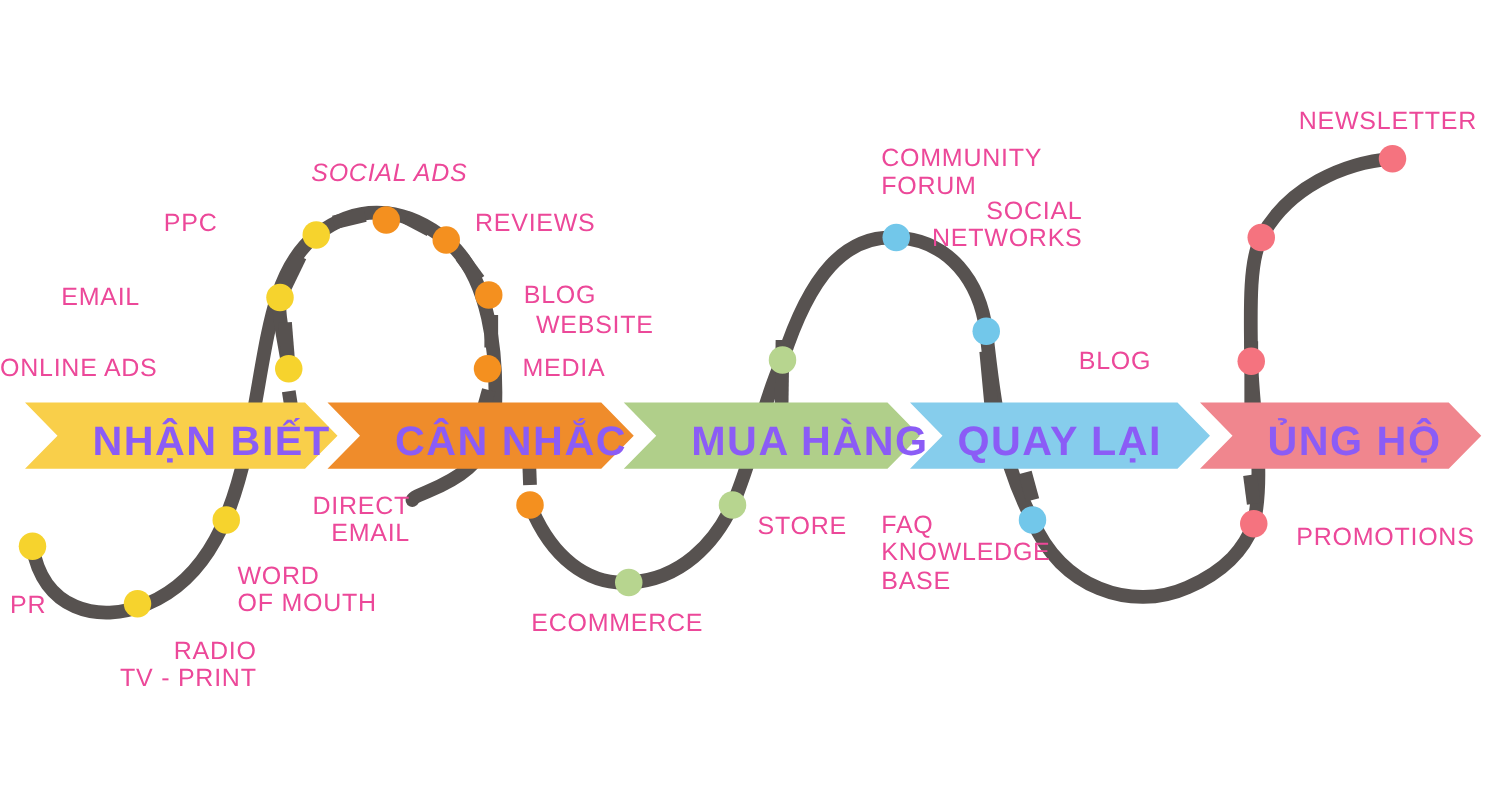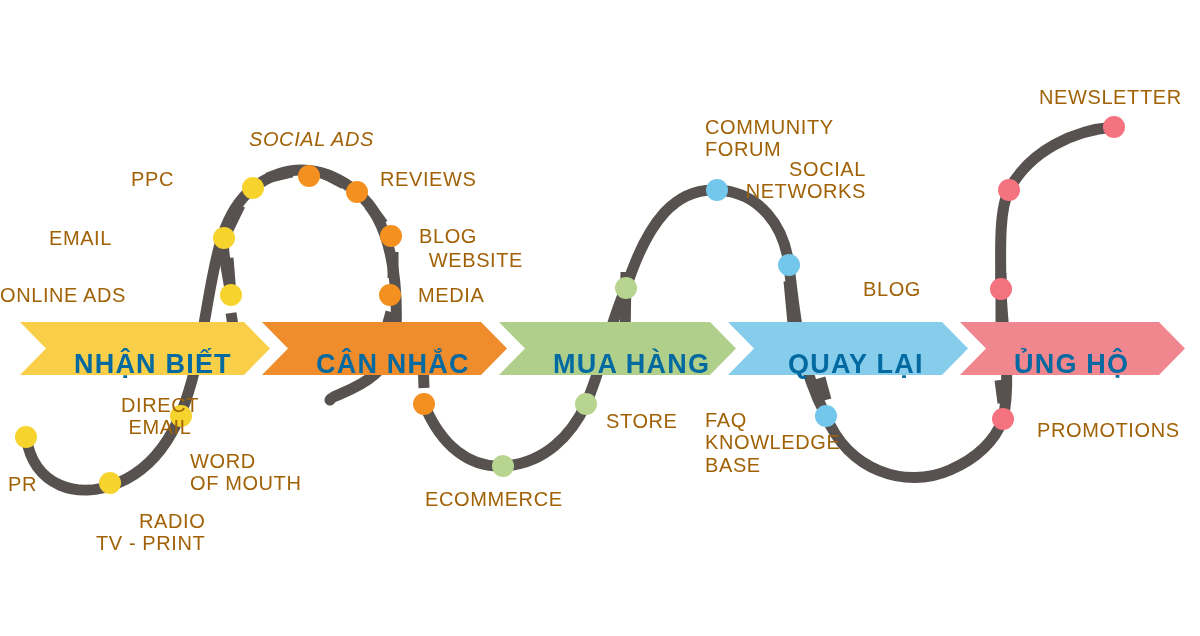--- a/index.html
+++ b/index.html
@@ -1,24 +1,24 @@
 <!DOCTYPE html>
 <html><head>
 <meta charset="utf-8">
 <style>
   html,body{margin:0;padding:0;background:#ffffff;}
   body{width:1200px;height:636px;overflow:hidden;
        font-family:"Liberation Sans", sans-serif;}
   #stage{position:relative;width:1200px;height:636px;background:#fff;}
   #svg{position:absolute;left:0;top:0;width:1200px;height:636px;}
-  .lbl{position:absolute;color:#a16207;font-size:20px;letter-spacing:.6px;
+  .lbl{position:absolute;color:#ec4899;font-size:20px;letter-spacing:.6px;
        font-weight:400;line-height:1.12;white-space:pre;}
   .lbl.r{text-align:right;}
-  .stagelabel{position:absolute;color:#0369a1;font-size:27px;font-weight:700;
-       letter-spacing:1.2px;white-space:nowrap;margin-top:15px;}
+  .stagelabel{position:absolute;color:#8b5cf6;font-size:33px;font-weight:700;
+       letter-spacing:1.2px;white-space:nowrap;}
 </style>
 </head>
 <body>
 
 <div id="stage">
 
   <svg id="svg" viewBox="0 0 1200 636">
     <g id="track-group">
         <path d="M 26 437 C 34 487 78 500 118 483 C 168 462 186 409 197 360 C 214 281 214 219 253 188 C 292 158 330 170 357 192 C 392 221 398 283 396 330 C 392 386 334 392 330 400" fill="none" stroke="#575250" stroke-width="11" stroke-linecap="round"></path>
         <path d="M 231 295 C 226 265 222 250 224 238" fill="none" stroke="#575250" stroke-width="11" stroke-linecap="round"></path>
@@ -70,37 +70,37 @@
         <circle cx="1001" cy="289" r="11" fill="#f5737f"></circle>
         <circle cx="1009" cy="190" r="11" fill="#f5737f"></circle>
         <circle cx="1114" cy="127" r="11" fill="#f5737f"></circle>
       </g>
   </svg>
 
   <div id="stage-labels">
       <div class="stagelabel" style="left: 74px; top: 334px;">NHẬN BIẾT</div>
       <div class="stagelabel" style="left: 316px; top: 334px;">CÂN NHẮC</div>
       <div class="stagelabel" style="left: 553px; top: 334px;">MUA HÀNG</div>
-      <div class="stagelabel" style="left: 788px; top: 334px;">QUAY LẠI</div>
+      <div class="stagelabel" style="left: 766px; top: 334px;">QUAY LẠI</div>
       <div class="stagelabel" style="left: 1014px; top: 334px;">ỦNG HỘ</div>
     </div>
   <div id="tp-labels">
       <div class="lbl" style="top: 473px; left: 8px;">PR</div>
       <div class="lbl" style="top: 510px; left: 96px; text-align: right;">RADIO
 TV - PRINT</div>
       <div class="lbl" style="top: 450px; left: 190px;">WORD
 OF MOUTH</div>
       <div class="lbl r" style="top: 284px; left: 0px; width: 58px;">ONLINE ADS</div>
       <div class="lbl r" style="top: 227px; left: 0px; width: 112px;">EMAIL</div>
       <div class="lbl r" style="top: 168px; left: 0px; width: 174px;">PPC</div>
       <div class="lbl" style="top: 128px; left: 249px; font-style: italic;">SOCIAL ADS</div>
       <div class="lbl" style="top: 168px; left: 380px;">REVIEWS</div>
       <div class="lbl" style="top: 225px; left: 419px;">BLOG</div>
       <div class="lbl" style="top: 284px; left: 418px;">MEDIA</div>
-      <div class="lbl r" style="top: 394px; left: 0px; width: 320px; text-align: center;">DIRECT
+      <div class="lbl r" style="top: 394px; left: 8px; width: 320px;">DIRECT
 EMAIL</div>
       <div class="lbl" style="top: 488px; left: 425px;">ECOMMERCE</div>
       <div class="lbl" style="top: 410px; left: 606px;">STORE</div>
       <div class="lbl r" style="top: 249px; left: 0px; width: 523px;">WEBSITE</div>
       <div class="lbl" style="top: 116px; left: 705px;">COMMUNITY
 FORUM</div>
       <div class="lbl" style="top: 409px; left: 705px;">FAQ
 KNOWLEDGE
 BASE</div>
       <div class="lbl" style="top: 419px; left: 1029px; margin-left: 8px;">PROMOTIONS</div>

